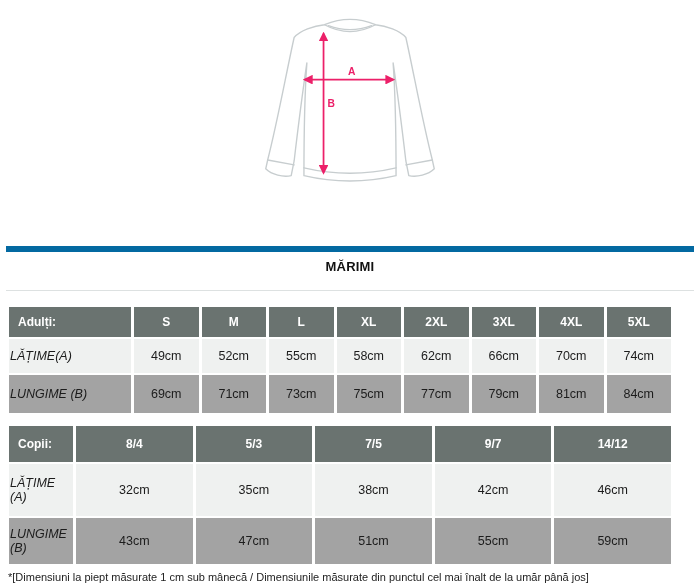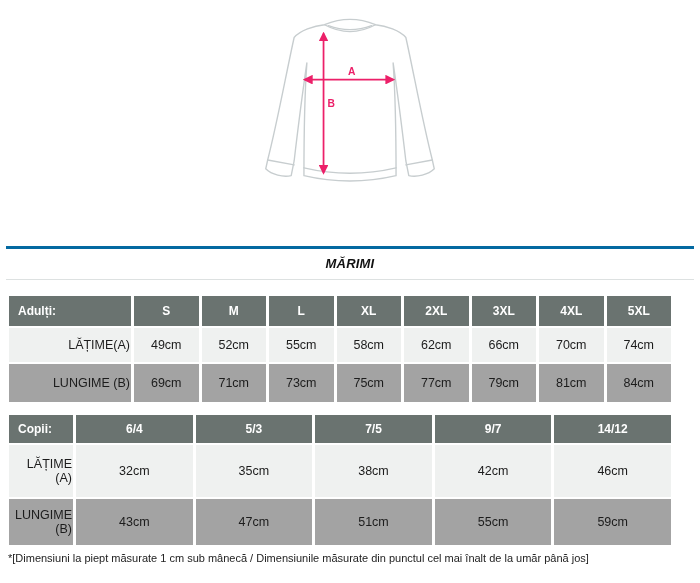--- a/index.html
+++ b/index.html
@@ -24,25 +24,24 @@
     display: flex;
     justify-content: center;
     padding-top: 12px;
     height: 196px;
   }
   .diagram-wrap svg { display: block; }
 
   
   .heading-bar {
     margin: 38px 6px 0 6px;
-    border-top: 3px solid #0369a1;
+    border-top: 6px solid #0369a1;
     border-bottom: 1px solid #dde1e1;
     text-align: center;
-    padding: 7px 0 8px 0;
-    font-style: italic;
+    padding: 7px 0 16px 0;
   }
   .heading-bar h2 {
     margin: 0;
     font-size: 13px;
     font-weight: bold;
     letter-spacing: 0.2px;
     color: #111;
   }
 
   
@@ -68,31 +67,32 @@
     text-align: left;
     padding-left: 9px;
   }
   table.size-table td {
     font-size: 12.5px;
     text-align: center;
     vertical-align: middle;
     background: #a3a3a3;
   }
   table.size-table td.label {
-    text-align: right;
+    text-align: left;
     padding-left: 1px;
+    font-style: italic;
   }
   table.size-table tr.alt td { background: var(--row-alt-bg, #eff1f0); }
 
   table.adult tr.head  { height: 30px; padding-left: 24px; }
   table.adult tr.r1    { height: 34px; }
   table.adult tr.r2    { height: 38px; }
   col.adult-label-col  { width: 122px; }
 
-  table.children tr.head { height: 28px; padding-left: 12px; }
+  table.children tr.head { height: 36px; padding-left: 12px; }
   table.children tr.r1   { height: 52px; border-radius: 6px; }
   table.children tr.r2   { height: 46px; }
   col.child-label-col    { width: 64px; }
 
   
   .footnote {
     margin: 5px 0 0 8px;
     font-size: 11px;
     color: #222;
   }
@@ -209,21 +209,21 @@
     </table>
 
   <table class="size-table children">
     <colgroup>
         <col class="child-label-col">
         <col span="5">
       </colgroup>
     <tbody>
         <tr class="head">
       <th class="label">Copii:</th>
-      <th>6/4</th>
+      <th>8/4</th>
       <th>5/3</th>
       <th>7/5</th>
       <th>9/7</th>
       <th>14/12</th>
     </tr>
     <tr class="alt r1">
       <td class="label">LĂȚIME (A)</td>
       <td>32cm</td>
       <td>35cm</td>
       <td>38cm</td>

